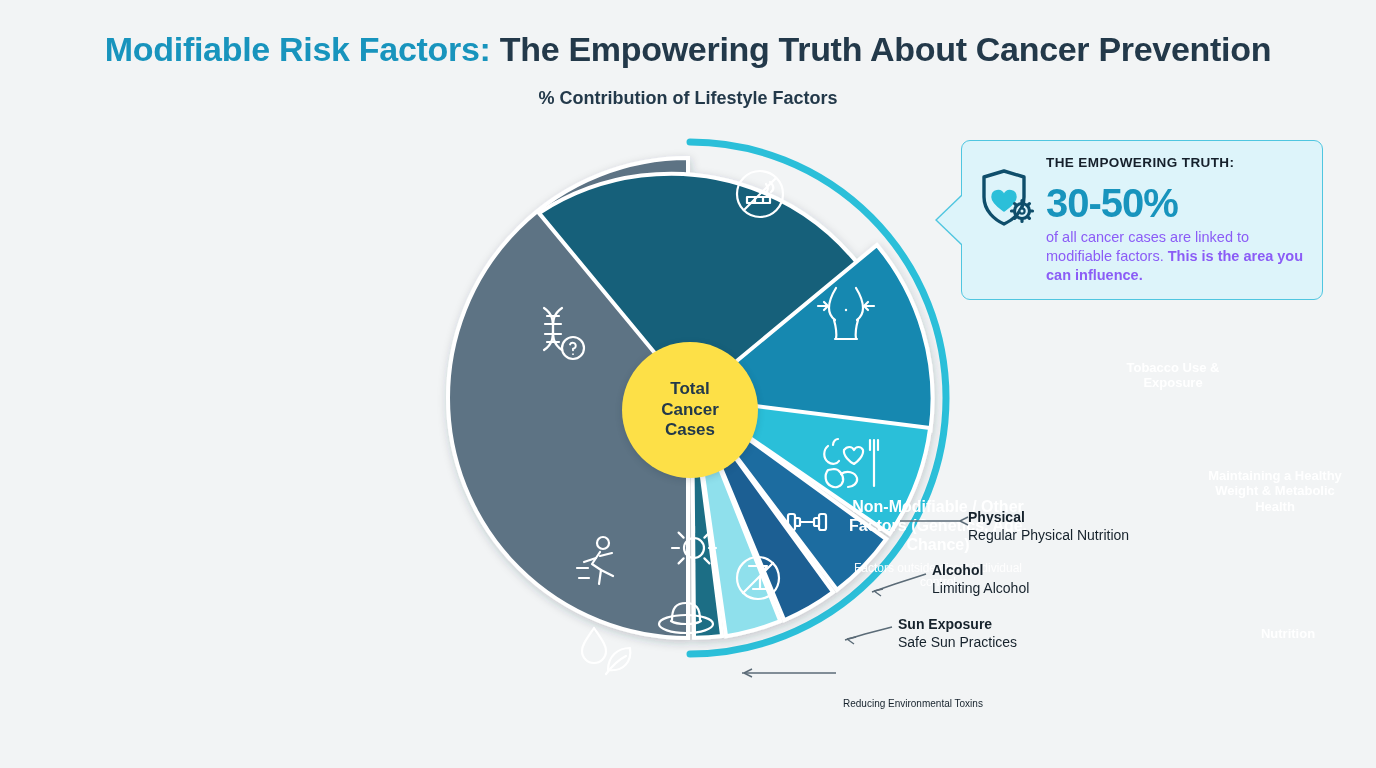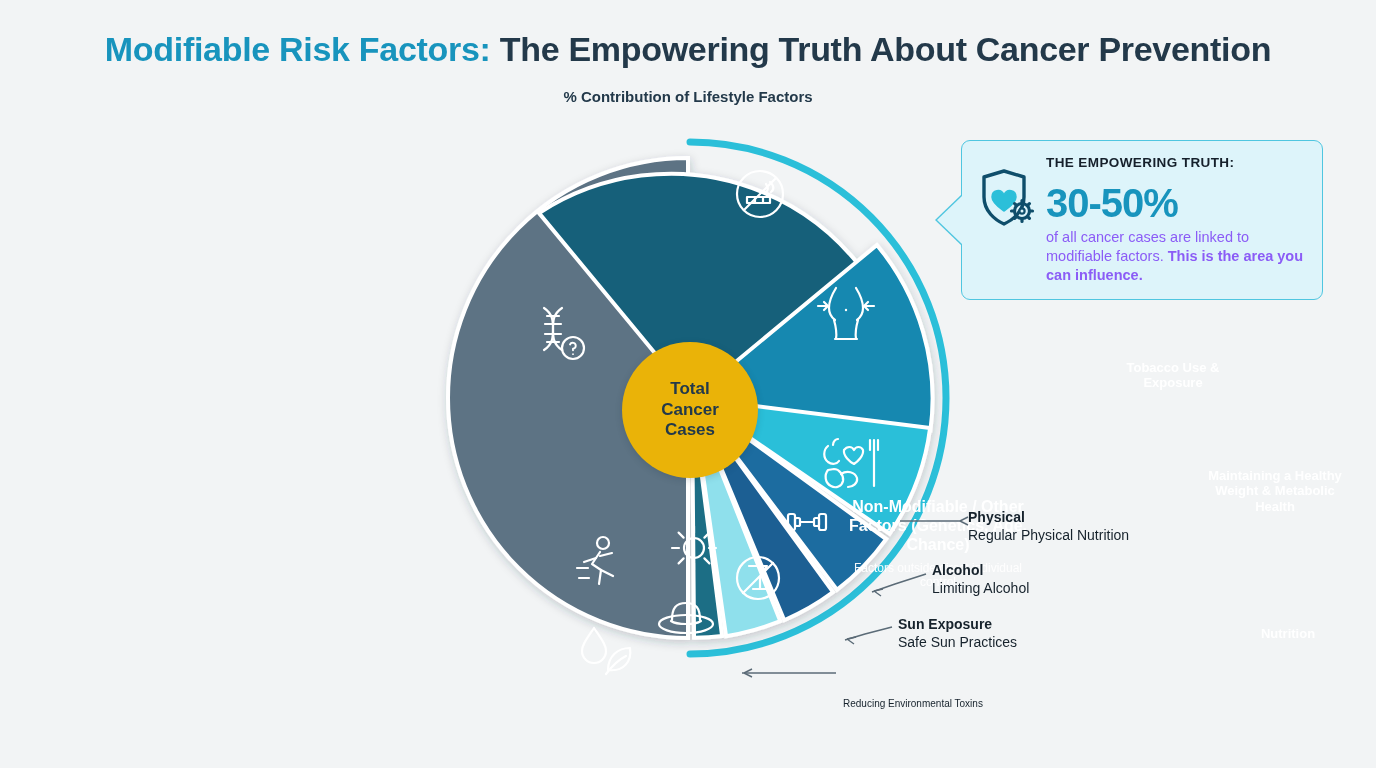--- a/index.html
+++ b/index.html
@@ -19,21 +19,21 @@
     text-align:center;
     font-size:34px;font-weight:bold;
     letter-spacing:-0.3px;
     color:#23394a;
     white-space:nowrap;
   }
   .title .accent{color:#1894bd;}
   .subtitle{
     position:absolute;left:0;right:0;top:88px;
     text-align:center;
-    font-size:15px;font-weight:bold;
+    font-size:18px;font-weight:bold;
     color:#23394a;
   }
 
   
   .chart-wrap{position:absolute;left:420px;top:128px;width:560px;height:550px;}
   .chart-svg{display:block;}
 
   .seg-label{
     position:absolute;
     text-align:center;
@@ -47,21 +47,21 @@
     margin-top:6px;line-height:1.2;opacity:.95;
   }
 
   #label-nonmod{left:418px;top:370px;width:200px;font-size:16px;}
   #label-tobacco{left:688px;top:232px;width:130px;font-size:13px;}
   #label-weight{left:785px;top:340px;width:140px;font-size:13px;}
   #label-nutrition{left:820px;top:498px;width:96px;font-size:13px;}
 
   .center-hub{
     position:absolute;left:622px;top:342px;width:136px;height:136px;
-    border-radius:50%;background:#eab308;
+    border-radius:50%;background:#fde047;
     box-shadow:0 2px 7px rgba(20,40,60,.17);
     display:flex;flex-direction:column;align-items:center;justify-content:center;
     text-align:center;font-size:17px;font-weight:bold;color:#23394a;line-height:1.2;
   }
 
   
   .callout{
     position:absolute;left:961px;top:140px;width:330px;
     background:#ddf4fa;border:1.5px solid #4fc6e0;border-radius:9px;
     padding:14px 16px 14px 14px;

